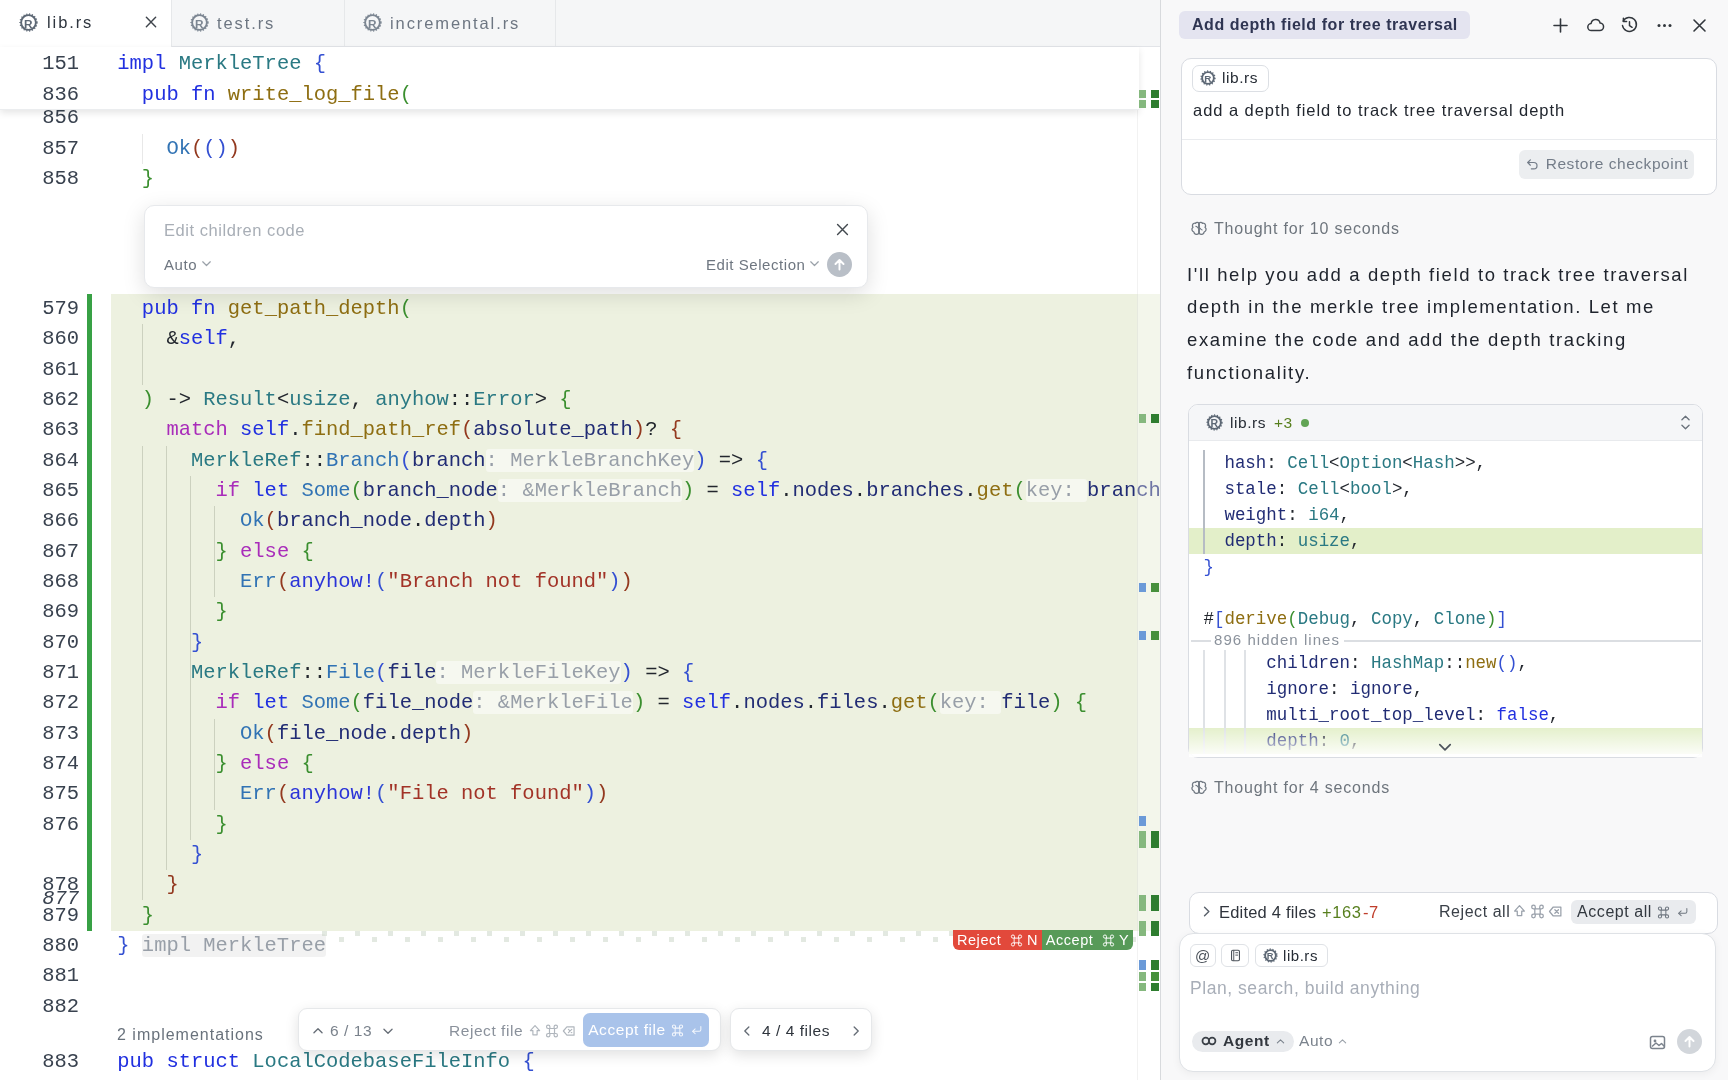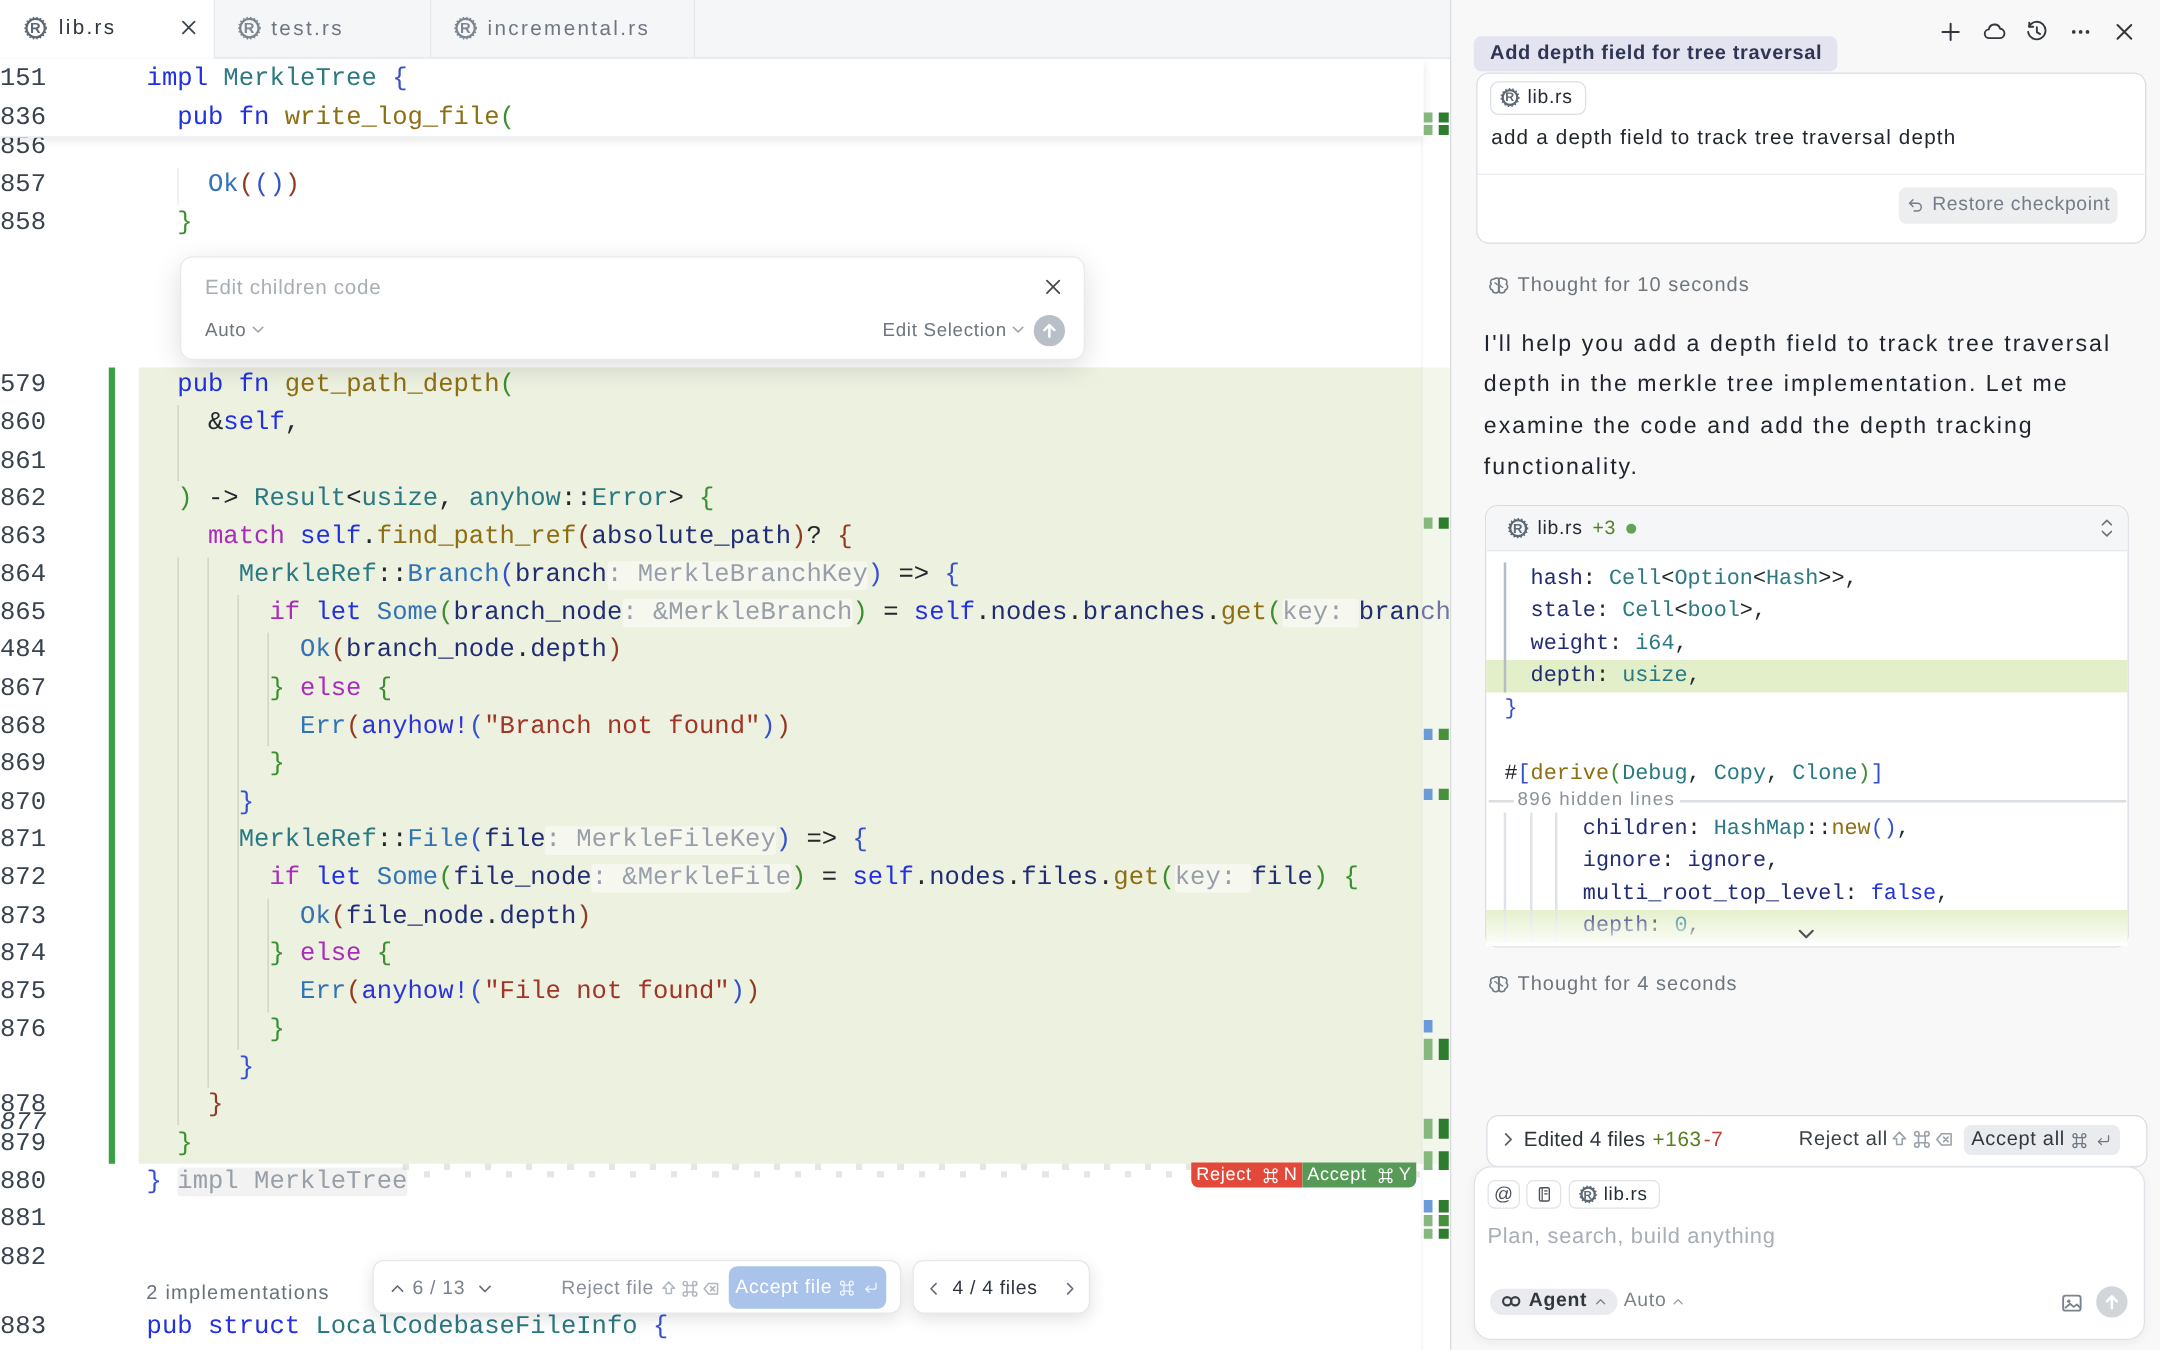--- a/index.html
+++ b/index.html
@@ -1,21 +1,21 @@
 <!DOCTYPE html>
 <html><head><meta charset="utf-8">
 <style>
 * { margin:0; padding:0; box-sizing:border-box; }
 html,body { width:1728px; height:1080px; overflow:hidden; background:#fff;
   font-family:"Liberation Sans", sans-serif; letter-spacing:0.55px; }
 #app { position:relative; width:1728px; height:1080px; }
 .cl { position:absolute; left:117.3px; height:30.33px; line-height:30.33px;
   font-family:"Liberation Mono", monospace; font-size:20.47px; white-space:pre; letter-spacing:0 !important; }
 .ln { position:absolute; left:0; width:79px; height:30.33px; line-height:30.33px;
-  color:#39424f; font-family:"Liberation Mono", monospace; font-size:20.47px; letter-spacing:0 !important; }
+  text-align:right; color:#39424f; font-family:"Liberation Mono", monospace; font-size:20.47px; letter-spacing:0 !important; }
 .pcl { position:absolute; height:26px; line-height:26px;
   font-family:"Liberation Mono", monospace; font-size:17.45px; white-space:pre; letter-spacing:0 !important; }
 .ico { position:absolute; display:flex; align-items:center; justify-content:center; }
 </style></head>
 <body>
 <div id="app">
 
 <div style="position:absolute;left:0;top:0;width:1160px;height:1080px;background:#fff;overflow:hidden;">
 
   <div style="position:absolute;left:111px;top:293.9px;width:1049px;height:637px;background:#edf1e0;"></div>
@@ -60,21 +60,21 @@
       <div class="ln" style="top:103.20px;">856</div>
       <div class="ln" style="top:133.53px;">857</div>
       <div class="ln" style="top:163.86px;">858</div>
       <div class="ln" style="top:293.93px;">579</div>
       <div class="ln" style="top:324.26px;">860</div>
       <div class="ln" style="top:354.59px;">861</div>
       <div class="ln" style="top:384.92px;">862</div>
       <div class="ln" style="top:415.25px;">863</div>
       <div class="ln" style="top:445.58px;">864</div>
       <div class="ln" style="top:475.91px;">865</div>
-      <div class="ln" style="top:506.24px;">484</div>
+      <div class="ln" style="top:506.24px;">866</div>
       <div class="ln" style="top:536.57px;">867</div>
       <div class="ln" style="top:566.90px;">868</div>
       <div class="ln" style="top:597.23px;">869</div>
       <div class="ln" style="top:627.56px;">870</div>
       <div class="ln" style="top:657.89px;">871</div>
       <div class="ln" style="top:688.22px;">872</div>
       <div class="ln" style="top:718.55px;">873</div>
       <div class="ln" style="top:748.88px;">874</div>
       <div class="ln" style="top:779.21px;">875</div>
       <div class="ln" style="top:809.54px;">876</div>
@@ -240,21 +240,21 @@
     <span class="ico" style="left:143px;top:14px;">
           <svg width="16" height="16" viewBox="0 0 19 19" fill="none" style="">
             <path d="M4 4l11 11M15 4L4 15" stroke="#3e444b" stroke-width="1.7" stroke-linecap="round"></path>
           </svg>
         </span>
   </div>
 </div>
 
 <div style="position:absolute;left:1160px;top:0;width:568px;height:1080px;background:#f8f8f9;border-left:1px solid #d8dadd;overflow:hidden;">
 
-  <div style="position:absolute;left:18px;top:11px;width:291px;height:28px;background:#e4e4f0;border-radius:6px;line-height:28px;padding-left:13px;font-size:16px;font-weight:600;color:#2f3552;margin-top:18px;">Add depth field for tree traversal</div>
+  <div style="position:absolute;left:18px;top:11px;width:291px;height:28px;background:#e4e4f0;border-radius:6px;line-height:28px;padding-left:13px;font-size:16px;font-weight:600;color:#2f3552;">Add depth field for tree traversal</div>
   <div class="ico" style="left:390px;top:16px;">
         <svg width="19" height="19" viewBox="0 0 19 19" fill="none" style="">
           <path d="M9.5 3v13M3 9.5h13" stroke="#32373d" stroke-width="1.6" stroke-linecap="round"></path>
         </svg>
       </div>
   <div class="ico" style="left:425px;top:16px;">
         <svg width="19" height="19" viewBox="0 0 19 19" fill="none" style="">
           <path d="M5.5 14.5a3.5 3.5 0 0 1-.4-7 4.6 4.6 0 0 1 9-.5 3.2 3.2 0 0 1-.6 7.5z" stroke="#32373d" stroke-width="1.5" stroke-linejoin="round"></path>
         </svg>
       </div>

